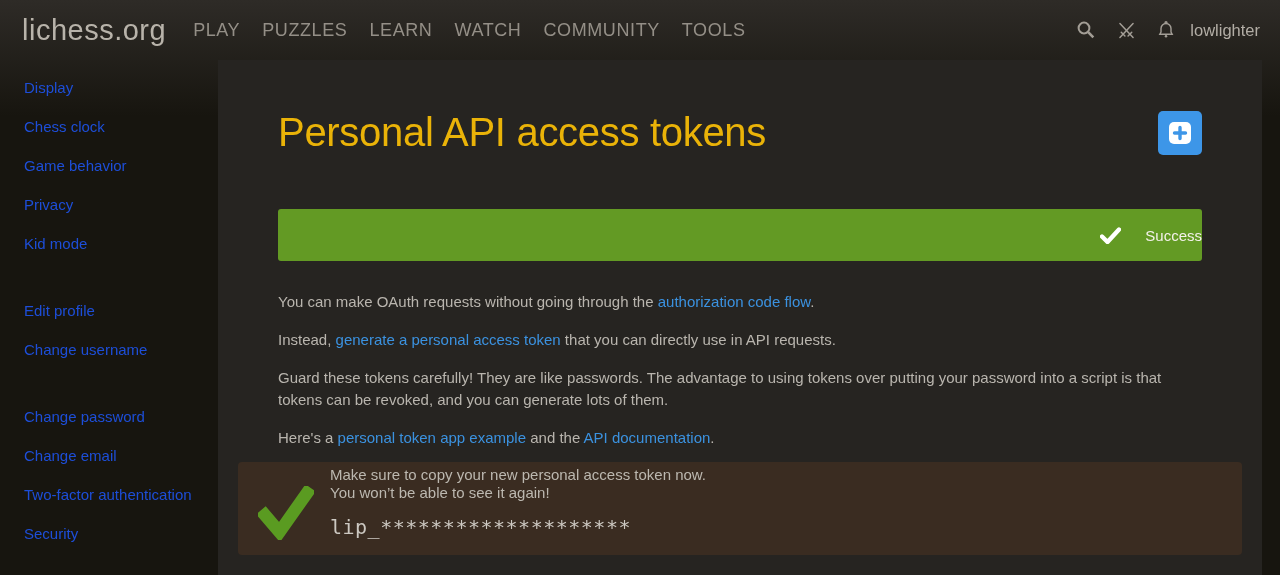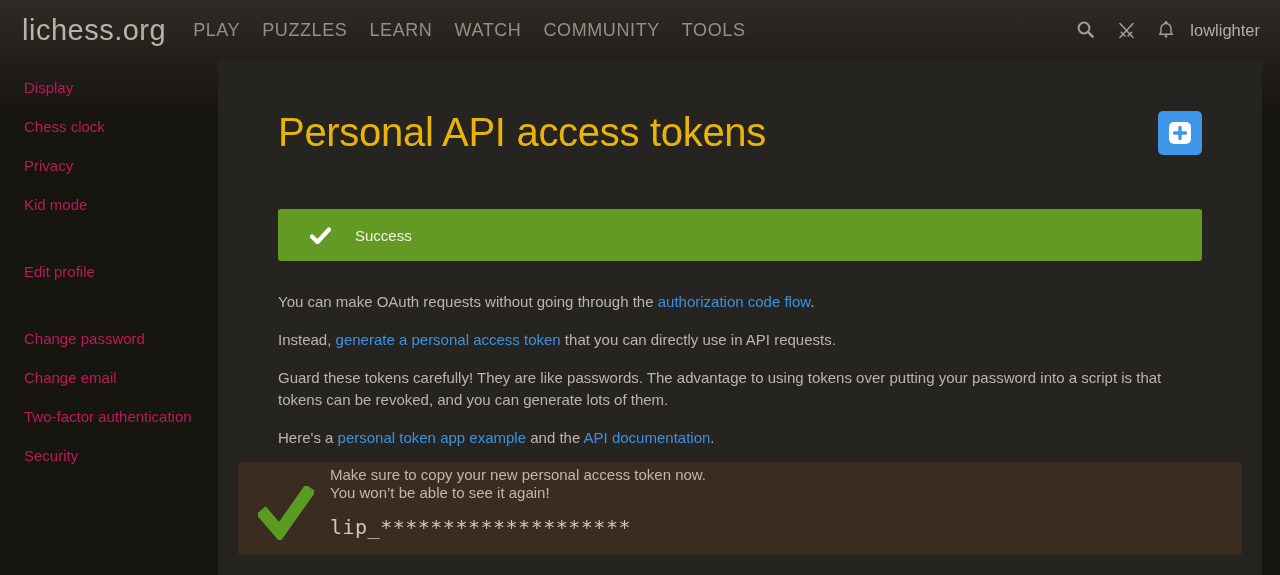--- a/index.html
+++ b/index.html
@@ -30,39 +30,39 @@
     color: #a39e96; cursor: pointer;
   }
   .nav-icon svg { display: block; }
   .username { font-size: 16.5px; color: #b2ada5; padding: 8px 6px 8px 4px; cursor: pointer; }
 
   
   .sidebar { position: absolute; top: 60px; left: 0; width: 218px; padding-top: 8px; }
   .side-group { margin-top: 28px; }
   .side-group:first-child { margin-top: 0; }
   .side-item {
-    display: block; padding: 11px 24px; font-size: 15px; color: #be185d;
+    display: block; padding: 11px 24px; font-size: 15px; color: #1d4ed8;
     text-decoration: none; cursor: pointer;
   }
 
   
   .panel {
     position: absolute; top: 60px; left: 218px; width: 1044px; height: 515px;
     background: #262421; padding: 0 60px;
   }
   .title-row { margin-top: 50px; display: flex; align-items: center; justify-content: space-between; }
   h1.page-title { font-size: 40px; font-weight: normal; color: #eab308; letter-spacing: -0.3px; }
   .new-token-btn {
     width: 44px; height: 44px; border: none; border-radius: 5px; background: #3d96e8;
     display: flex; align-items: center; justify-content: center; cursor: pointer; flex: none;
   }
 
   .banner {
     margin-top: 54px; height: 52px; border-radius: 3px; background: #639a24;
-    display: flex; align-items: center; padding-left: 32px;
+    display: flex; align-items: center; padding-left: 32px; justify-content: flex-end;
   }
   .banner .check { flex: none; display: flex; }
   .banner-label { margin-left: 24px; font-size: 15px; color: #f3f1ea; }
 
   .intro p { font-size: 15px; color: #b9b5ae; line-height: 22px; margin-top: 16px; }
   .intro p.first { margin-top: 30px; }
   .intro a { color: #3b92e0; text-decoration: none; cursor: pointer; }
 
   .note-box {
     margin: 13px -40px 0; border-radius: 4px; background: #3a2c21;
@@ -111,25 +111,27 @@
       </svg>
     </div>
     <div class="username">lowlighter</div>
   </div>
 </header>
 
 <aside class="sidebar">
   <div class="side-group">
     <a class="side-item">Display</a>
     <a class="side-item">Chess clock</a>
+    <a class="side-item">Game behavior</a>
     <a class="side-item">Privacy</a>
     <a class="side-item">Kid mode</a>
   </div>
   <div class="side-group">
     <a class="side-item">Edit profile</a>
+    <a class="side-item">Change username</a>
   </div>
   <div class="side-group">
     <a class="side-item">Change password</a>
     <a class="side-item">Change email</a>
     <a class="side-item">Two-factor authentication</a>
     <a class="side-item">Security</a>
   </div>
 </aside>
 
 <main class="panel">

